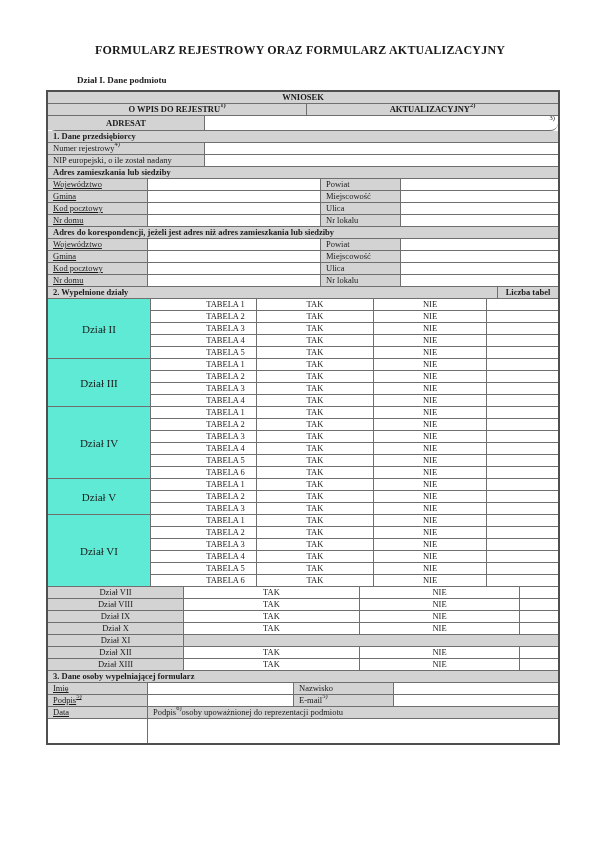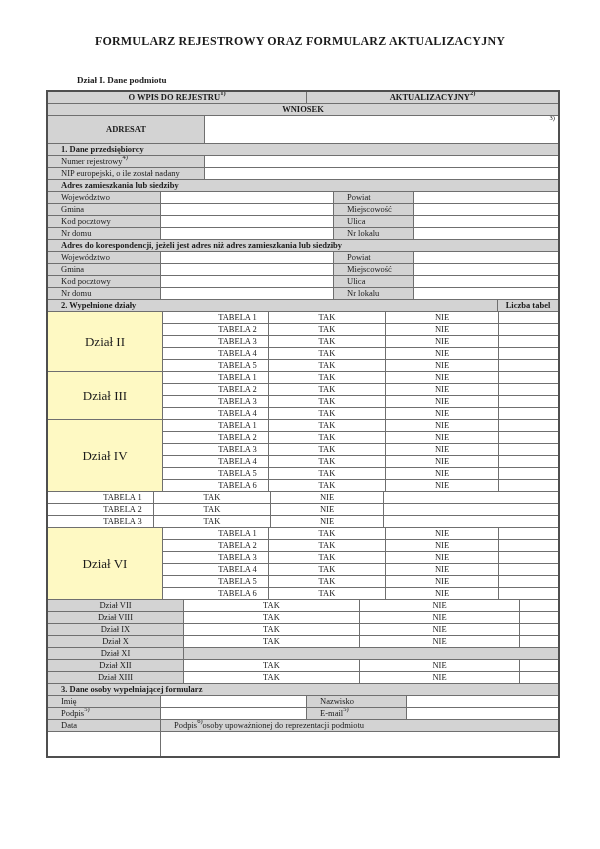--- a/index.html
+++ b/index.html
@@ -1,72 +1,72 @@
 <!DOCTYPE html>
 <html><head>
 <meta charset="utf-8">
 <style>
   html,body{margin:0;padding:0;background:#fff;}
   .page{position:relative;width:600px;height:849px;background:#ffffff;overflow:hidden;
         font-family:"Liberation Serif","DejaVu Serif",serif;color:#1b1b1b;}
-  .title{position:absolute;top:34px;left:0;width:100%;text-align:center;
+  .title{position:absolute;top:43px;left:0;width:100%;text-align:center;
          font-weight:bold;font-size:12px;letter-spacing:.2px;}
   .dzial-heading{position:absolute;top:75px;left:57px;font-weight:bold;font-size:9px;padding-left:20px;}
   .ftable{position:absolute;top:90px;left:46px;width:514px;border:2px solid #4f4f4f;
           box-sizing:border-box;background:#fff;}
   .r{display:flex;height:12px;border-bottom:1px solid #6f6f6f;box-sizing:border-box;align-items:stretch;}
-  .r-adresat{height:28px;}
+  .r-adresat{height:15px;border-radius:14px;}
   .r-bottom{height:24px;}
   .nb{border-bottom:none;}
   .c{box-sizing:border-box;border-right:1px solid #6f6f6f;display:flex;align-items:center;
      overflow:hidden;white-space:nowrap;font-size:8.5px;line-height:1;}
   .c:last-child{border-right:none;}
   .gray{background:#d3d3d3;}
   .bold{font-weight:bold;}
   .center{justify-content:center;text-align:center;}
-  .pad{padding-left:13px;}
+  .pad{padding-left:5px;}
   .flex1{flex:1;}
   .w-label{width:157px;}
   .w-halfL{width:259px;}
-  .wa1{width:113px;}.wa2{width:173px;}.wa3{width:80px;}
+  .wa1{width:100px;text-decoration:underline;}.wa2{width:173px;}.wa3{width:80px;}
   .wi2{width:146px;}.wi3{width:100px;}
   .w-liczba{width:60px;}
   .block{display:flex;border-bottom:1px solid #6f6f6f;box-sizing:border-box;}
-  .block-label{width:115px;background:#fef9c3;border-right:1px solid #6f6f6f;box-sizing:border-box;
-               display:flex;align-items:center;justify-content:center;font-size:13px;}
+  .block-label{width:103px;background:#5eead4;border-right:1px solid #6f6f6f;box-sizing:border-box;
+               display:flex;align-items:center;justify-content:center;font-size:11px;}
   .block-rows{flex:1;}
   .trow{display:flex;height:12px;border-bottom:1px solid #6f6f6f;box-sizing:border-box;}
   .trow:last-child{height:11px;border-bottom:none;}
   .tb{width:106px;padding-left:44px;}.tk{width:117px;}.ni{width:113px;}
   .sl{width:136px;}.st{width:176px;}.sn{width:160px;}
   .c sup, sup{font-size:6.5px;line-height:0;align-self:flex-start;margin-top:1px;}
   .note-tr{justify-content:flex-end;align-items:flex-start;font-size:6.5px;padding:1px 3px 0 0;}
 </style>
 </head>
 <body>
 
 <div class="page">
   <div class="title">FORMULARZ REJESTROWY ORAZ FORMULARZ AKTUALIZACYJNY</div>
   <div class="dzial-heading">Dział I. Dane podmiotu</div>
 
   <div class="ftable">
 
     <div class="r">
+      <div class="c flex1 gray bold center">WNIOSEK</div>
+    </div>
+
+    <div class="r">
       <div class="c w-halfL gray bold center">
         <span>O WPIS DO REJESTRU</span>
           <sup>1)</sup>
       </div>
       <div class="c flex1 gray bold center">
         <span>AKTUALIZACYJNY</span>
           <sup>2)</sup>
       </div>
-    </div>
-
-    <div class="r">
-      <div class="c flex1 gray bold center">WNIOSEK</div>
     </div>
 
     <div class="r r-adresat">
       <div class="c w-label gray bold center">ADRESAT</div>
       <div class="c flex1 note-tr">
         <sup>3)</sup>
       </div>
     </div>
 
     <div class="r">
@@ -247,20 +247,21 @@
             </div>
             <div class="trow">
               <div class="c tb center">TABELA 6</div>
               <div class="c tk center">TAK</div>
               <div class="c ni center">NIE</div>
               <div class="c flex1"></div>
             </div>
           </div>
         </div>
         <div class="block">
+          <div class="block-label">Dział V</div>
           <div class="block-rows">
             <div class="trow">
               <div class="c tb center">TABELA 1</div>
               <div class="c tk center">TAK</div>
               <div class="c ni center">NIE</div>
               <div class="c flex1"></div>
             </div>
             <div class="trow">
               <div class="c tb center">TABELA 2</div>
               <div class="c tk center">TAK</div>

